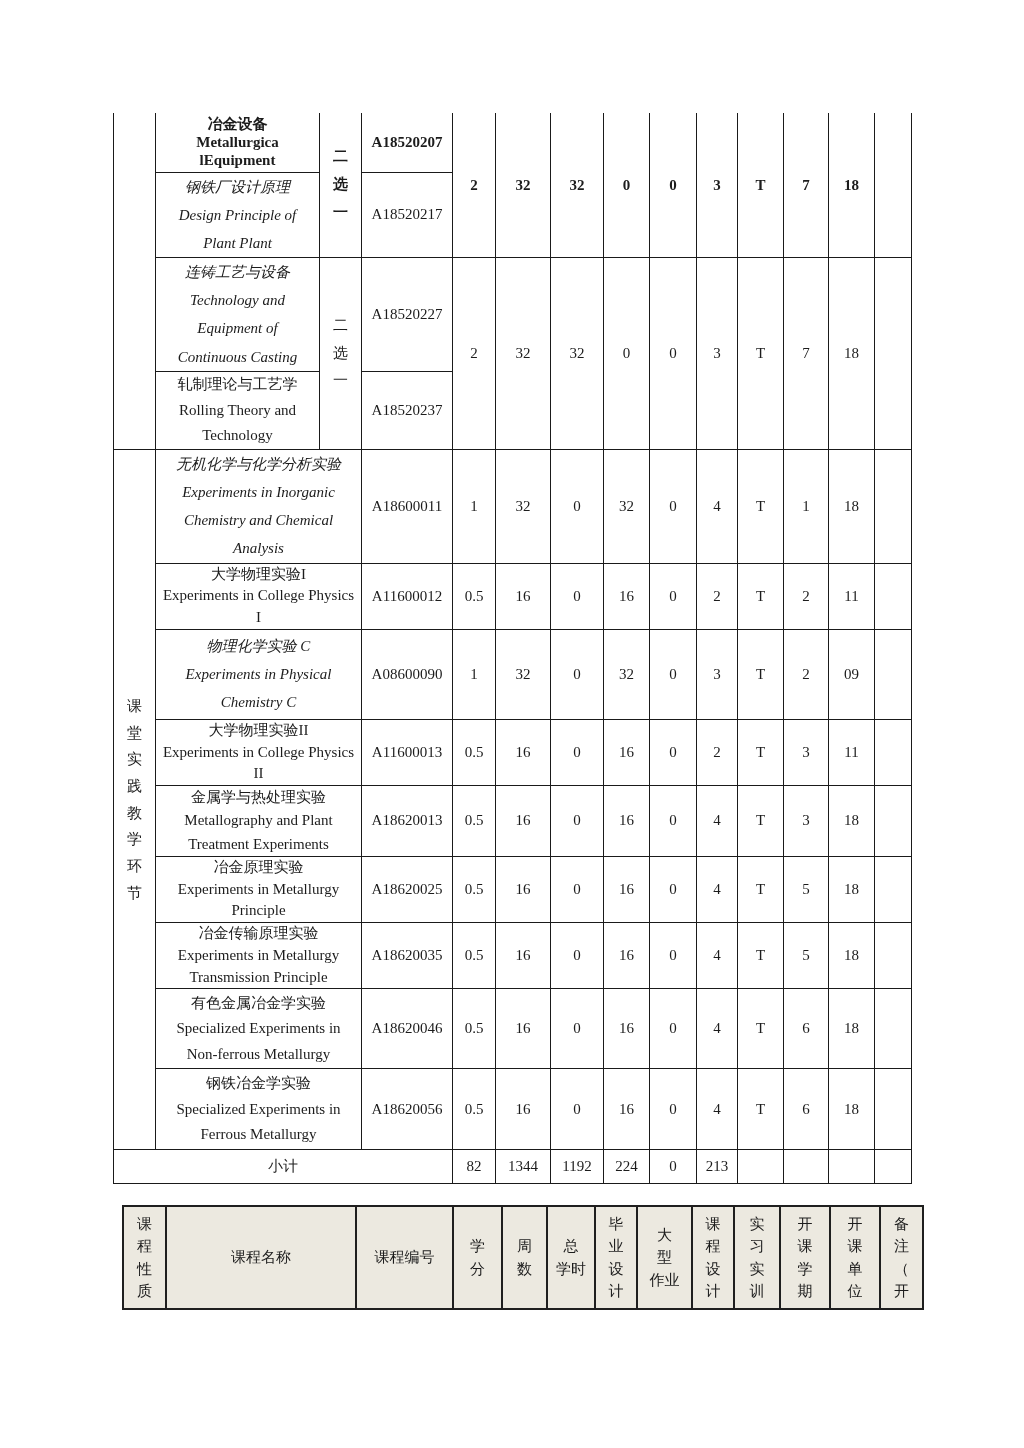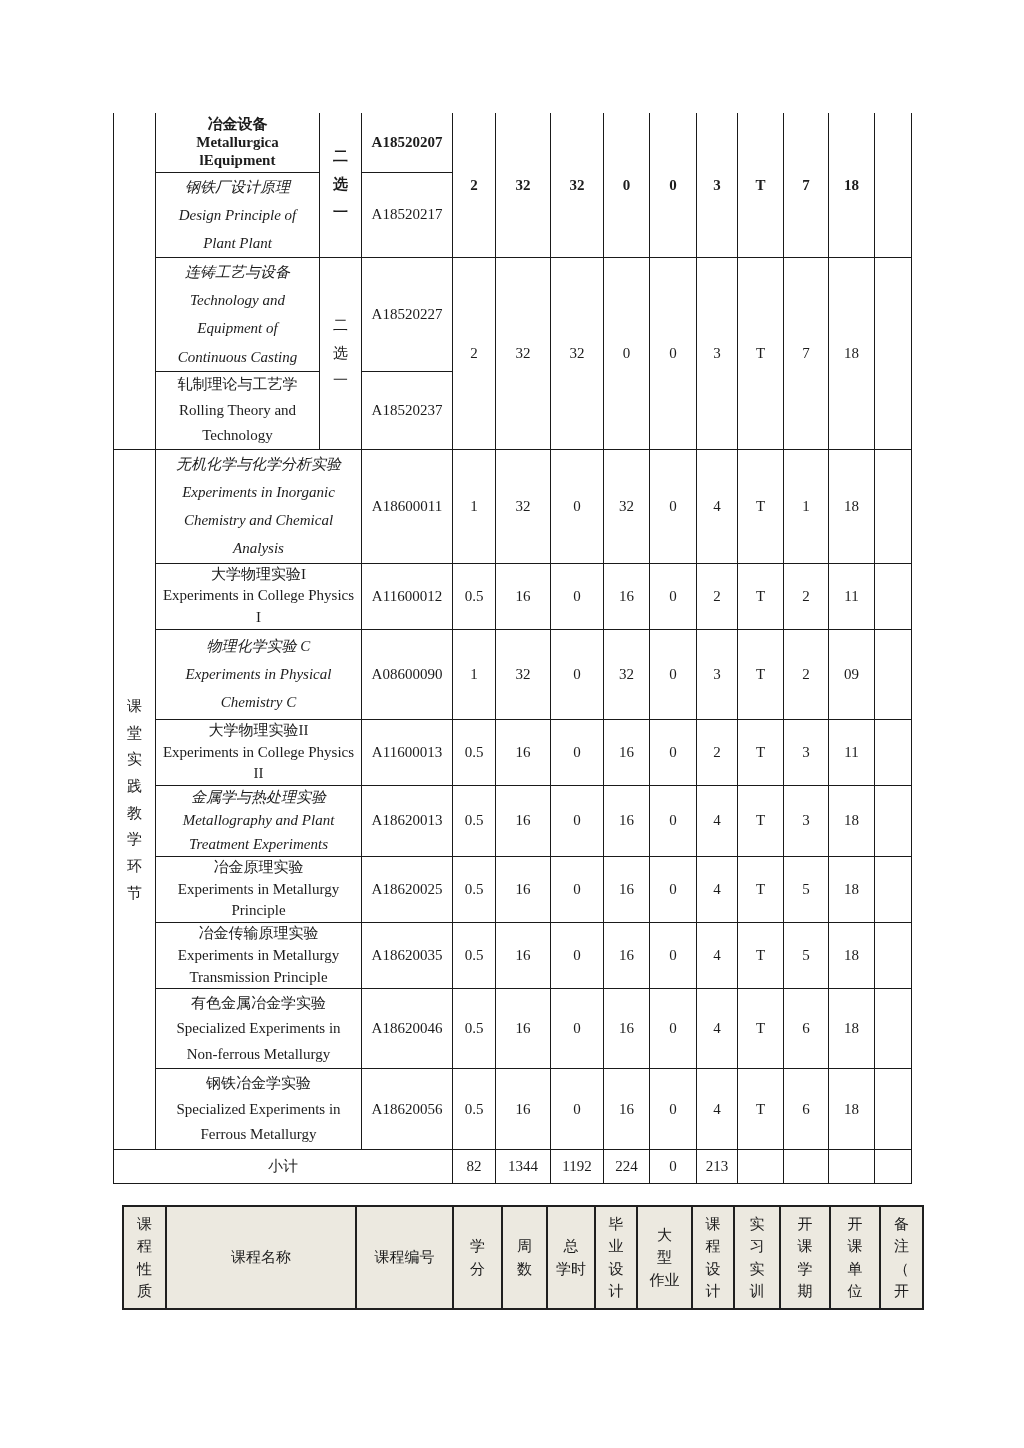--- a/index.html
+++ b/index.html
@@ -24,21 +24,21 @@
     padding:0 1px;
     font-size:15px;
     overflow:hidden;
   }
   .main-table tr.first-row > td{border-top:none;font-weight:bold;}
   .name-cell{font-size:14.5px;white-space:pre-line;}
   .name-cell .zh{white-space:pre-line;}
   .name-cell .en{white-space:pre-line;}
   .lh-12{line-height:1.22;}
   .lh-14{line-height:1.45;}
-  .lh-15{line-height:1.55;font-style:italic;}
+  .lh-15{line-height:1.55;}
   .lh-17{line-height:1.7;}
   .lh-19{line-height:1.88;font-style:italic;}
   .sel-cell{white-space:pre-line;line-height:1.85;font-size:15px;}
   .vert-cell{white-space:pre-line;line-height:1.78;font-size:15px;}
   .code-cell{font-size:15px;}
   .num-cell{font-size:15px;}
   .subtotal-row td{font-size:15px;}
   
   .next-table{
     position:absolute;left:122px;top:1205px;

